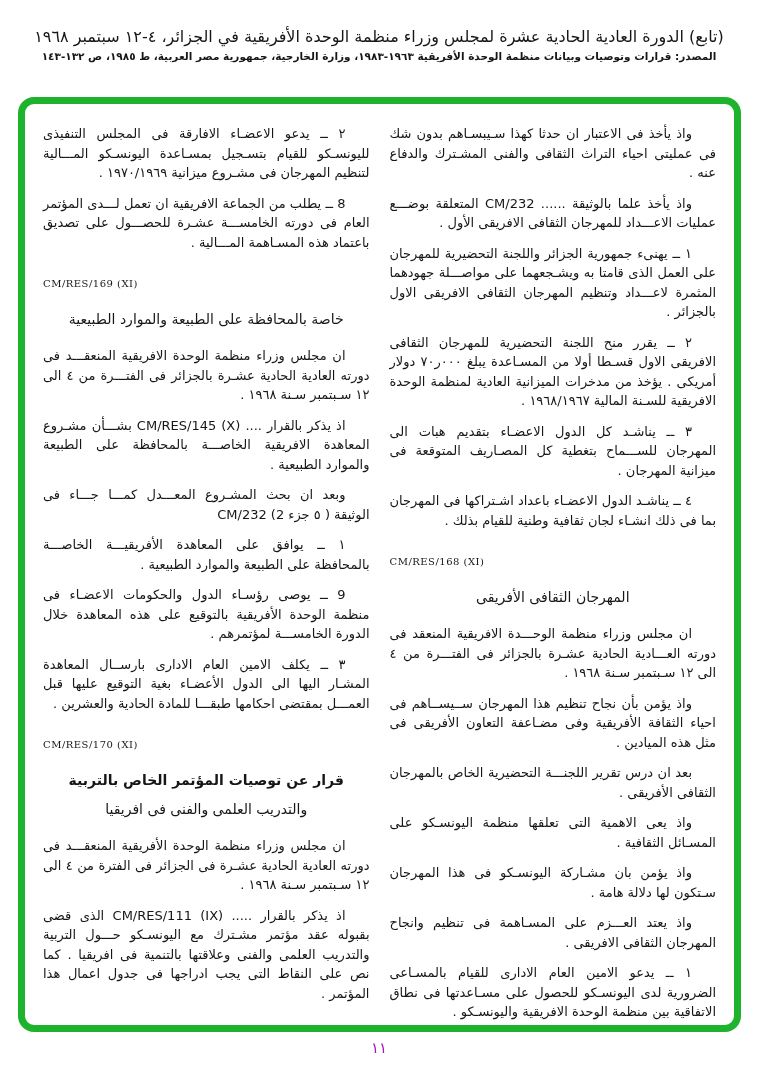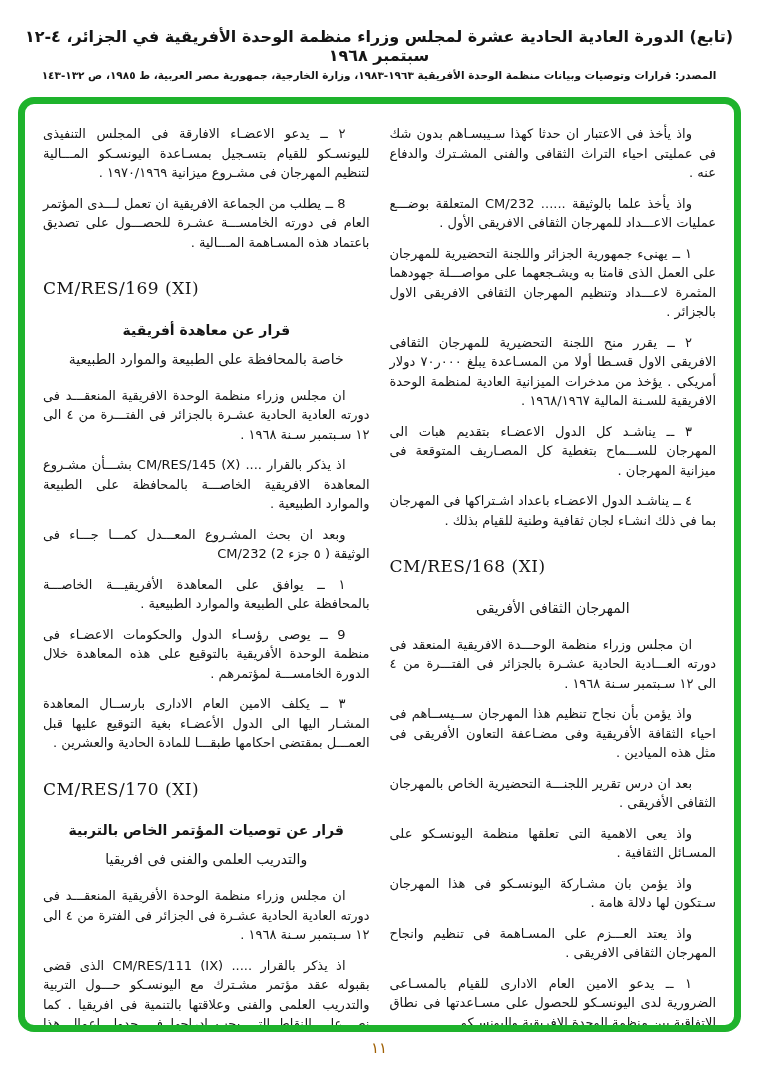--- a/index.html
+++ b/index.html
@@ -2,48 +2,48 @@
 <html lang="ar"><head>
 <meta charset="utf-8">
 <style>
   html,body{margin:0;padding:0;}
   body{
     width:758px;height:1078px;position:relative;background:#ffffff;
     font-family:"DejaVu Sans",sans-serif;color:#161616;overflow:hidden;
   }
   .page-header{ text-align:center; direction:rtl; }
   .header-line1{
-    margin:27px 10px 4px 10px; font-size:16px; font-weight:bold; letter-spacing:0;
+    margin:27px 10px 4px 10px; font-size:16px; font-weight:normal; letter-spacing:0;
   }
   .header-line2{
     margin:2px 14px 0 14px; font-size:10.5px; font-weight:bold;
   }
   .doc-frame{
     position:absolute; left:18px; top:97px; width:723px; height:935px;
     box-sizing:border-box; border:7px solid #1eb32c; border-radius:16px;
     padding:16px 18px 12px 18px; overflow:hidden; background:#fff;
   }
   .cols{
     display:flex; direction:rtl; gap:20px; height:100%;
   }
   .col{
     flex:1 1 0; direction:rtl; text-align:justify;
     font-size:13px; line-height:1.5;
   }
   .item{ }
   .p{ margin:4px 0 11px 0; text-indent:24px; }
   .code{
     direction:ltr; text-align:left; font-family:"DejaVu Serif","Liberation Serif",serif;
-    font-size:17px; letter-spacing:.5px; margin:24px 0 18px 0;
+    font-size:10px; letter-spacing:.5px; margin:24px 0 18px 0;
   }
   .title{ font-weight:bold; text-align:center; font-size:14px; margin:2px 0 8px 0; }
   .subtitle{ font-weight:normal; text-align:center; font-size:14px; margin:0 0 16px 0; }
   .page-number{
     position:absolute; top:1039px; left:0; width:100%;
-    text-align:center; font-size:15px; color:#a16207;
+    text-align:center; font-size:15px; color:#a21caf;
   }
 </style>
 </head>
 <body>
 
 <div class="page-header">
   <div class="header-line1">(تابع) الدورة العادية الحادية عشرة لمجلس وزراء منظمة الوحدة الأفريقية في الجزائر، ٤-١٢ سبتمبر ١٩٦٨</div>
   <div class="header-line2">المصدر: قرارات وتوصيات وبيانات منظمة الوحدة الأفريقية ١٩٦٣-١٩٨٣، وزارة الخارجية، جمهورية مصر العربية، ط ١٩٨٥، ص ١٣٢-١٤٣</div>
 </div>
 
@@ -63,21 +63,20 @@
         <div class="item p">بعد ان درس تقرير اللجنـــة التحضيرية الخاص بالمهرجان الثقافى الأفريقى .</div>
         <div class="item p">واذ يعى الاهمية التى تعلقها منظمة اليونسـكو على المسـائل الثقافية .</div>
         <div class="item p">واذ يؤمن بان مشـاركة اليونسـكو فى هذا المهرجان سـتكون لها دلالة هامة .</div>
         <div class="item p">واذ يعتد العـــزم على المسـاهمة فى تنظيم وانجاح المهرجان الثقافى الافريقى .</div>
         <div class="item p">١ ــ يدعو الامين العام الادارى للقيام بالمسـاعى الضرورية لدى اليونسـكو للحصول على مسـاعدتها فى نطاق الاتفاقية بين منظمة الوحدة الافريقية واليونسـكو .</div>
       </div>
     <div class="col">
         <div class="item p">٢ ــ يدعو الاعضـاء الافارقة فى المجلس التنفيذى لليونسـكو للقيام بتسـجيل بمسـاعدة اليونسـكو المـــالية لتنظيم المهرجان فى مشـروع ميزانية ١٩٧٠/١٩٦٩ .</div>
         <div class="item p">8 ــ يطلب من الجماعة الافريقية ان تعمل لـــدى المؤتمر العام فى دورته الخامســـة عشـرة للحصـــول على تصديق باعتماد هذه المسـاهمة المـــالية .</div>
         <div class="item code" dir="ltr">CM/RES/169 (XI)</div>
-        <div class="item title">قرار عن معاهدة أفريقية</div>
         <div class="item subtitle">خاصة بالمحافظة على الطبيعة والموارد الطبيعية</div>
         <div class="item p">ان مجلس وزراء منظمة الوحدة الافريقية المنعقـــد فى دورته العادية الحادية عشـرة بالجزائر فى الفتـــرة من ٤ الى ١٢ سـبتمبر سـنة ١٩٦٨ .</div>
         <div class="item p">اذ يذكر بالقرار .... CM/RES/145 (X) بشـــأن مشـروع المعاهدة الافريقية الخاصـــة بالمحافظة على الطبيعة والموارد الطبيعية .</div>
         <div class="item p">وبعد ان بحث المشـروع المعـــدل كمـــا جـــاء فى الوثيقة ( ٥ جزء 2) CM/232</div>
         <div class="item p">١ ــ يوافق على المعاهدة الأفريقيـــة الخاصـــة بالمحافظة على الطبيعة والموارد الطبيعية .</div>
         <div class="item p">9 ــ يوصى رؤسـاء الدول والحكومات الاعضـاء فى منظمة الوحدة الأفريقية بالتوقيع على هذه المعاهدة خلال الدورة الخامســـة لمؤتمرهم .</div>
         <div class="item p">٣ ــ يكلف الامين العام الادارى بارســال المعاهدة المشـار اليها الى الدول الأعضـاء بغية التوقيع عليها قبل العمـــل بمقتضى احكامها طبقـــا للمادة الحادية والعشرين .</div>
         <div class="item code" dir="ltr">CM/RES/170 (XI)</div>
         <div class="item title">قرار عن توصيات المؤتمر الخاص بالتربية</div>
         <div class="item subtitle">والتدريب العلمى والفنى فى افريقيا</div>

